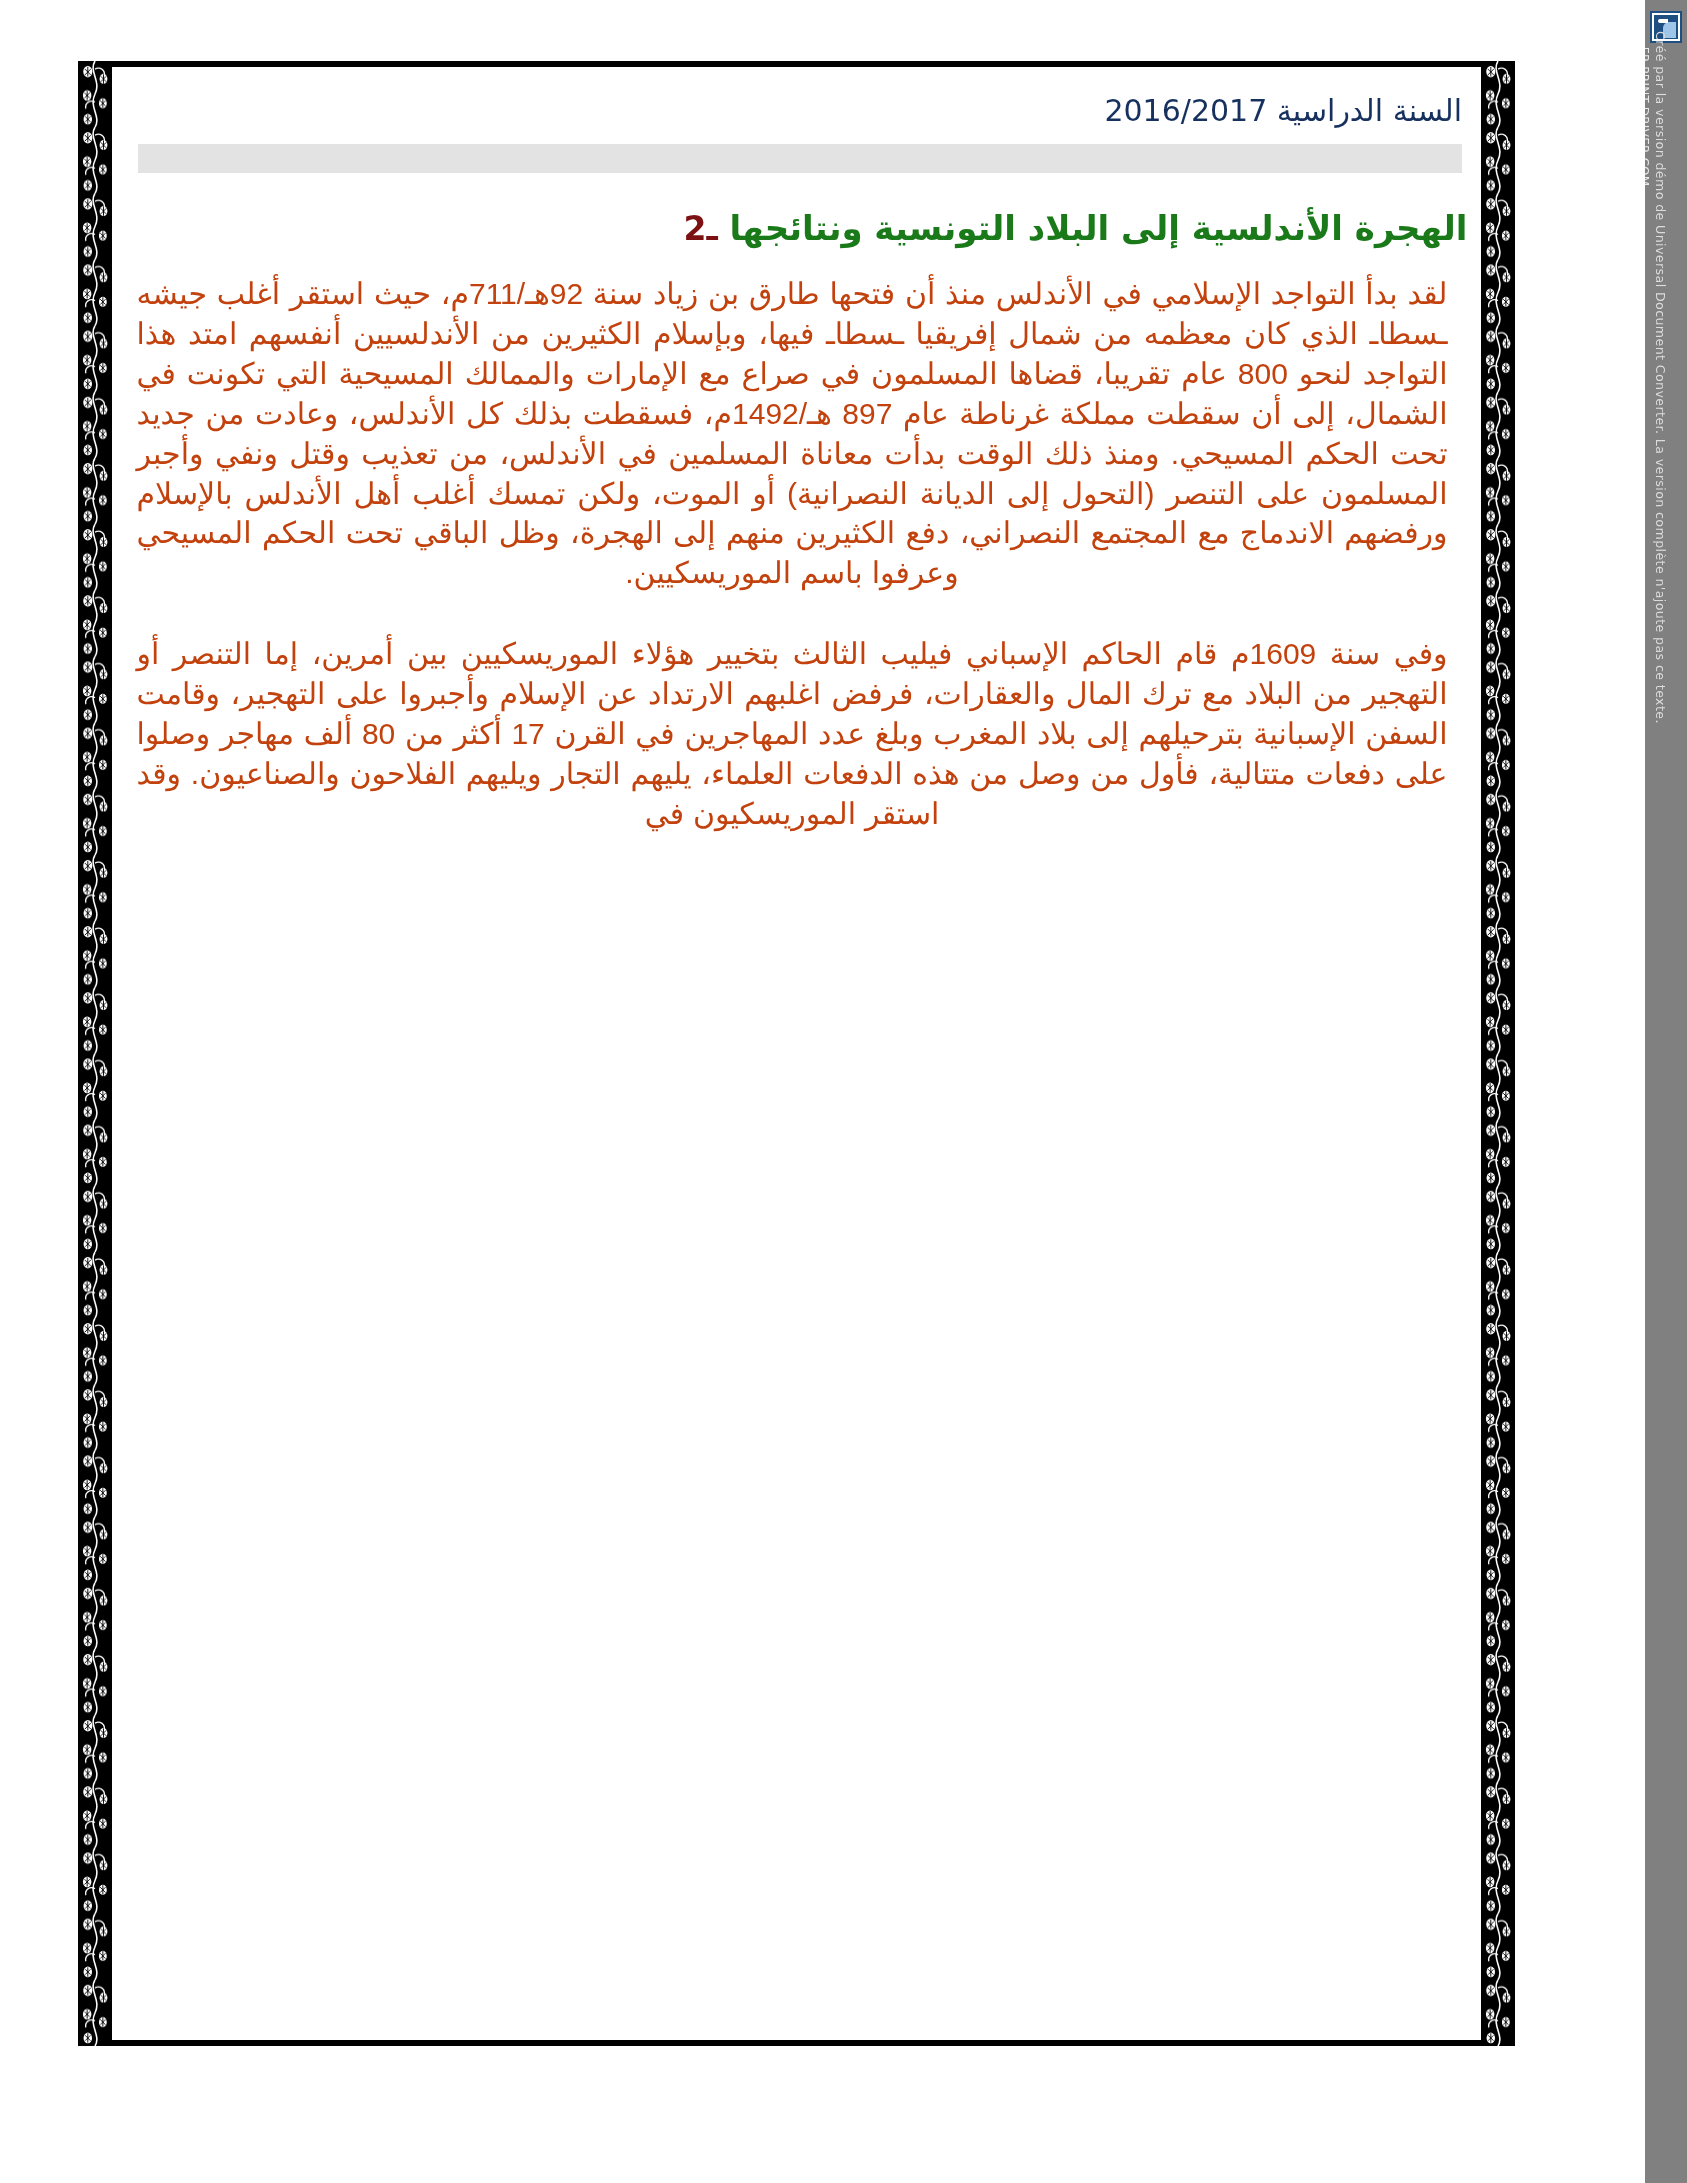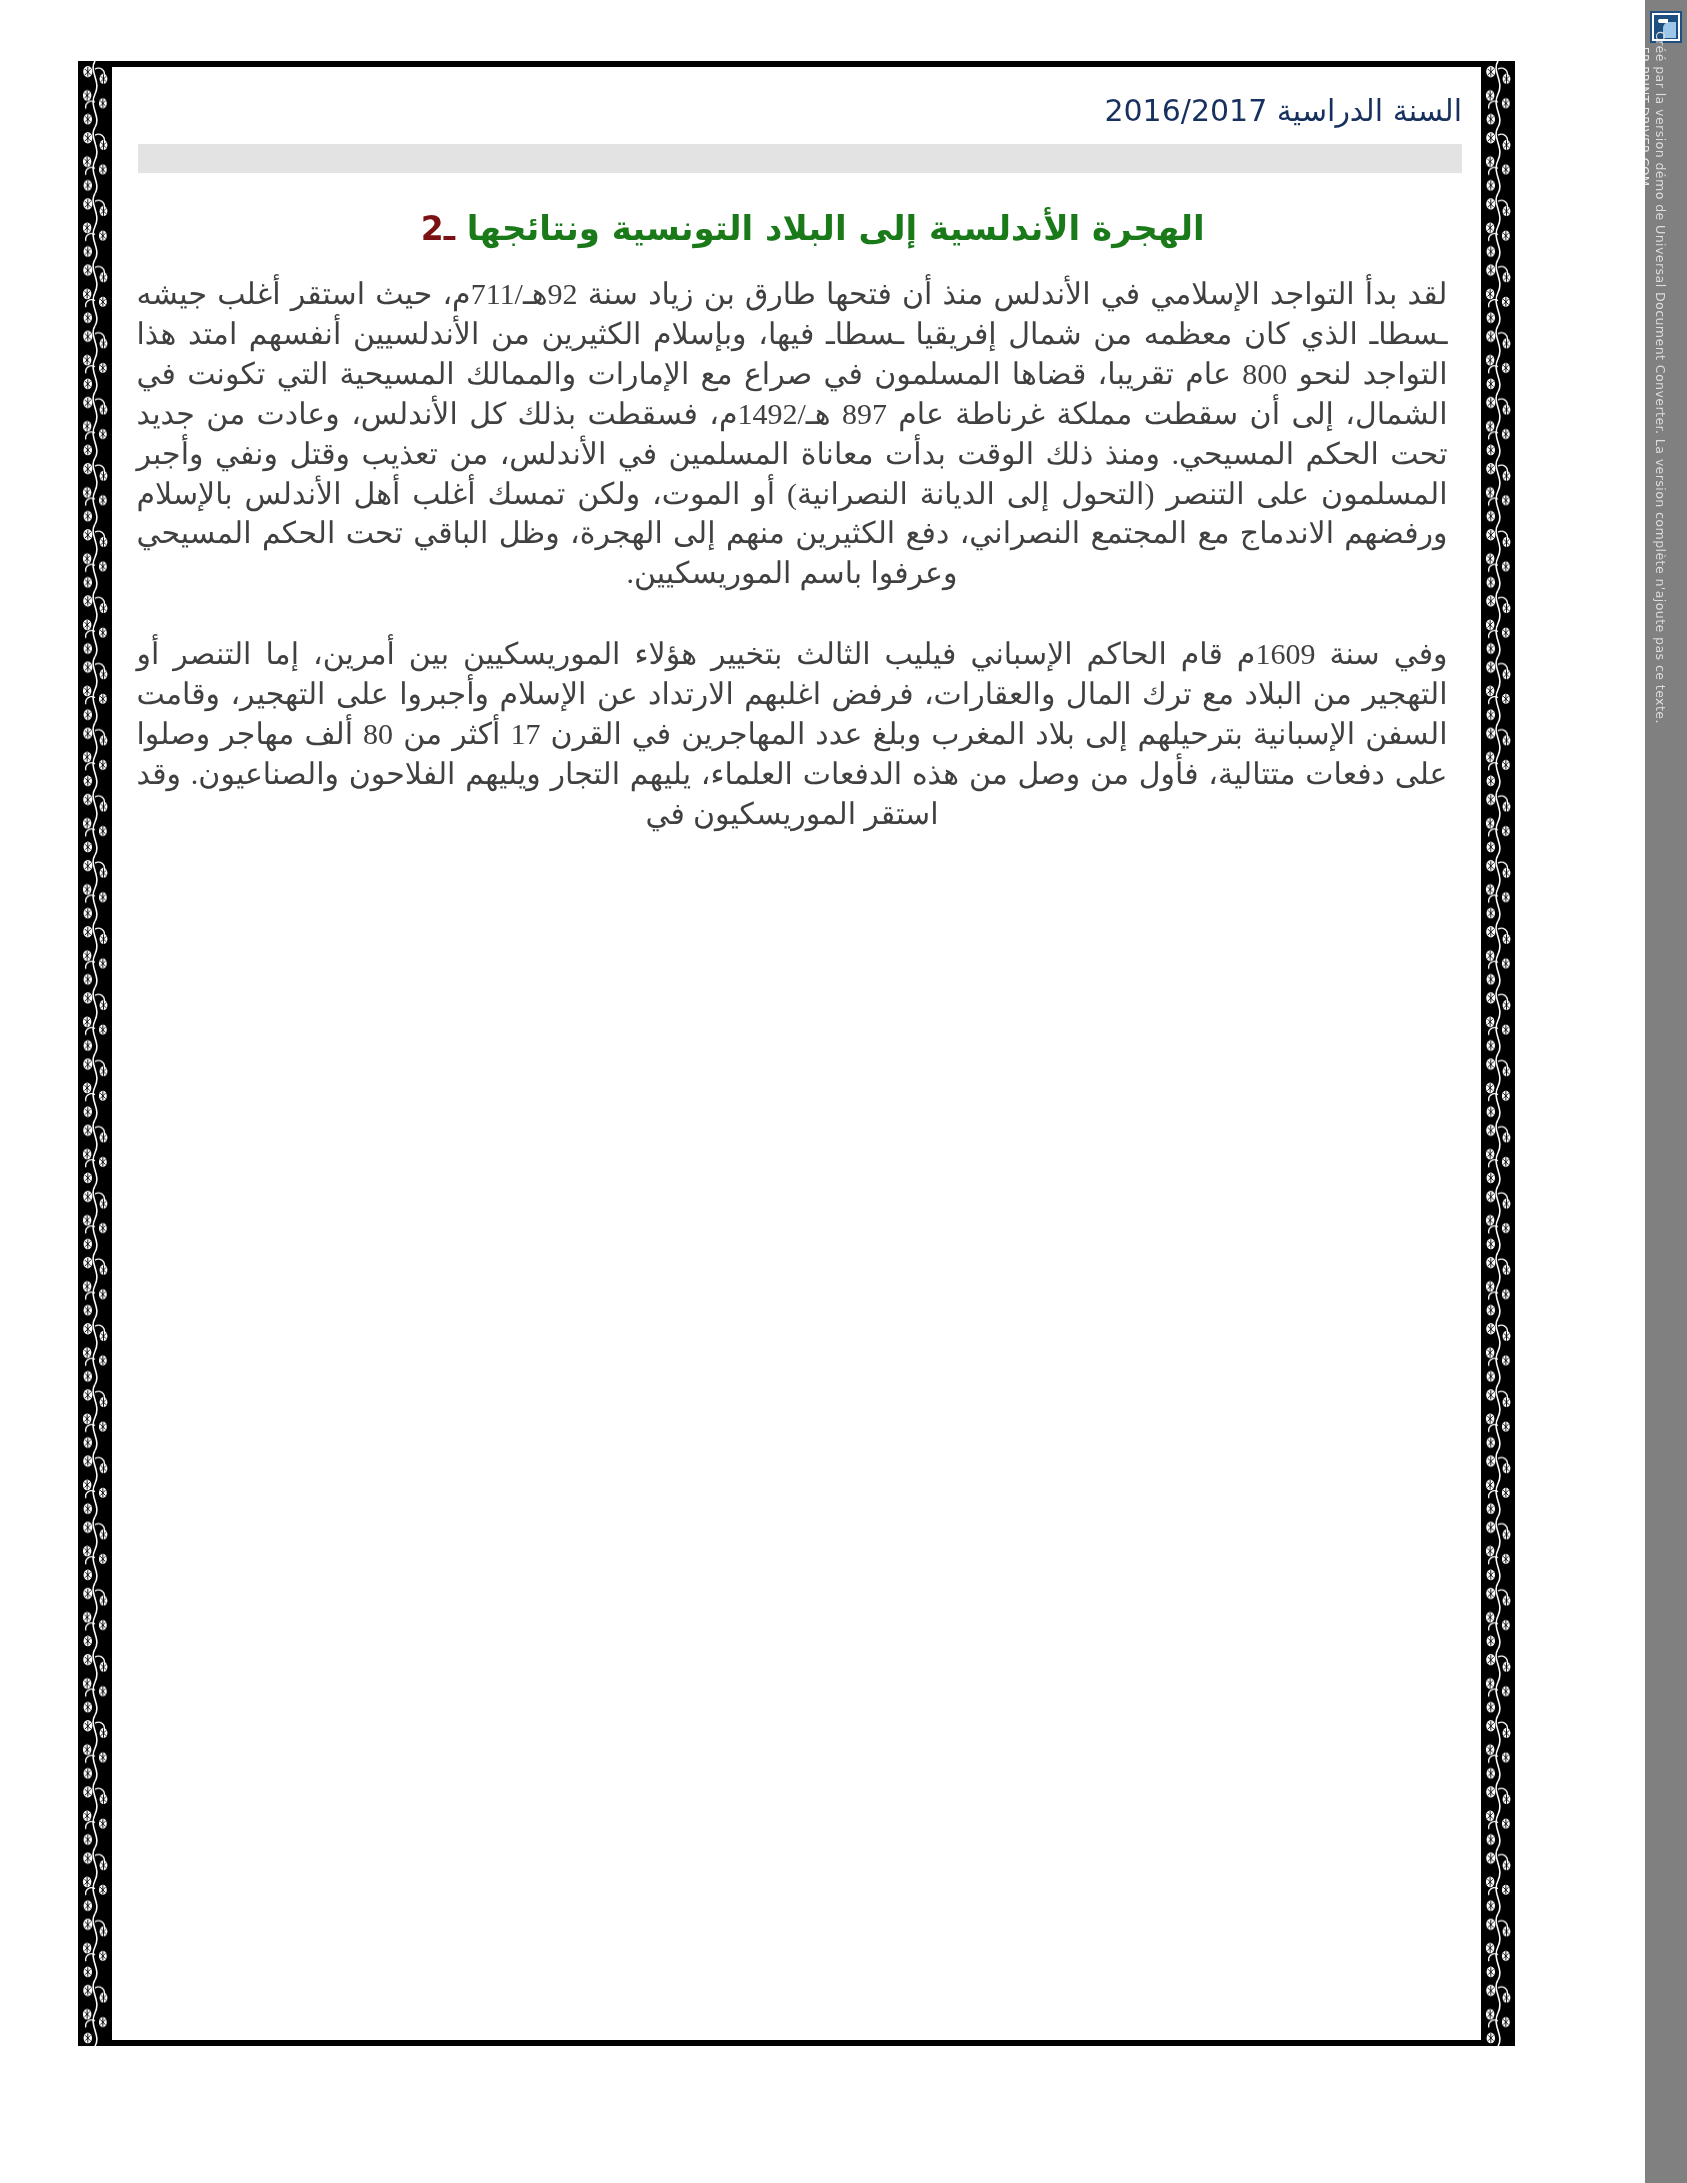--- a/index.html
+++ b/index.html
@@ -167,21 +167,20 @@
   }
 
   #section-title {
     margin-top: 33px;
     margin-right: 6.6px;
     color: #1a7a1a;
     font-family: "DejaVu Sans", sans-serif;
     font-size: 34px;
     line-height: 1.3;
     white-space: nowrap;
-    text-align: center;
     padding-left: 40px;
   }
   #section-title .num {
     color: #7c1113;
     font-size: 33px;
   }
 
   #subsection-title {
     margin-top: 46px;
     margin-right: 9.3px;
@@ -194,22 +193,22 @@
     padding-left: 198px;
   }
   #subsection-title .num { color: #1a7a1a; }
   #subsection-title .ligature-artifact {
     font-size: 18.5px;
     vertical-align: 1.3px;
     padding: 0 4px;
   }
 
   .body-para {
-    color: #404040;
-    font-family: Liberation Serif, serif;
+    color: #c2410c;
+    font-family: Liberation Sans, sans-serif;
     font-size: 30px;
     line-height: 1.33;
     text-align: justify;
     text-align-last: center;
     margin: 5.3px 26.5px 0 18.5px;
     word-spacing: 0.7px;
   }
   #para-1 { margin-top: 2.6px; }
   #para-2 { margin-top: 41px; }
 </style>

